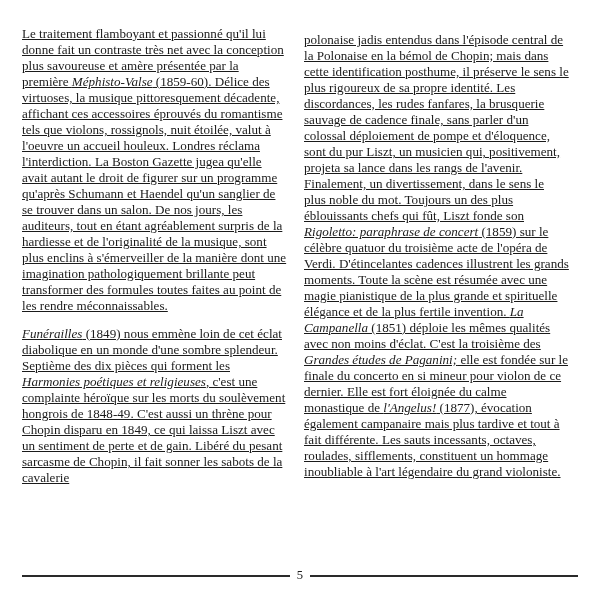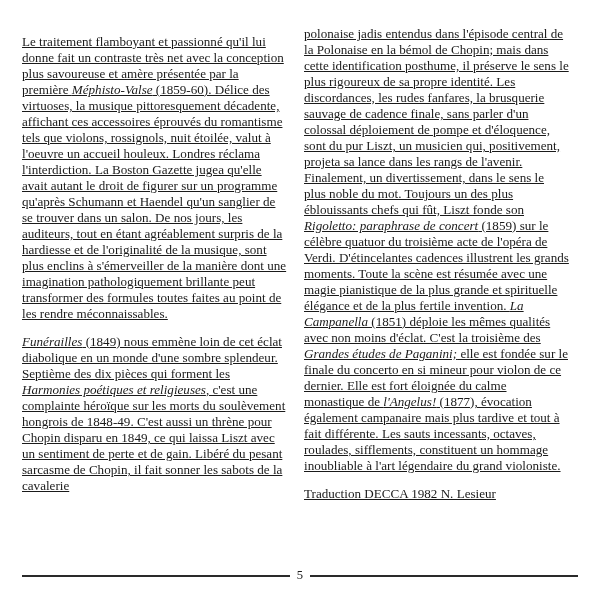--- a/index.html
+++ b/index.html
@@ -76,21 +76,20 @@
 
   <div class="columns">
 
     <div class="col">
       <p><span>Le traitement flamboyant et passionné qu'il lui donne fait un contraste très net avec la conception plus savoureuse et amère présentée par la première </span><span class="it">Méphisto-Valse</span><span> (1859-60). Délice des virtuoses, la musique pittoresquement décadente, affichant ces accessoires éprouvés du romantisme tels que violons, rossignols, nuit étoilée, valut à l'oeuvre un accueil houleux. Londres réclama l'interdiction. La Boston Gazette jugea qu'elle avait autant le droit de figurer sur un programme qu'après Schumann et Haendel qu'un sanglier de se trouver dans un salon. De nos jours, les auditeurs, tout en étant agréablement surpris de la hardiesse et de l'originalité de la musique, sont plus enclins à s'émerveiller de la manière dont une imagination pathologiquement brillante peut transformer des formules toutes faites au point de les rendre méconnaissables.</span></p>
       <p><span class="it">Funérailles</span><span> (1849) nous emmène loin de cet éclat diabolique en un monde d'une sombre splendeur. Septième des dix pièces qui forment les </span><span class="it">Harmonies poétiques et religieuses</span><span>, c'est une complainte héroïque sur les morts du soulèvement hongrois de 1848-49. C'est aussi un thrène pour Chopin disparu en 1849, ce qui laissa Liszt avec un sentiment de perte et de gain. Libéré du pesant sarcasme de Chopin, il fait sonner les sabots de la cavalerie</span></p>
     </div>
 
     <div class="col">
       <p><span>polonaise jadis entendus dans l'épisode central de la Polonaise en la bémol de Chopin; mais dans cette identification posthume, il préserve le sens le plus rigoureux de sa propre identité. Les discordances, les rudes fanfares, la brusquerie sauvage de cadence finale, sans parler d'un colossal déploiement de pompe et d'éloquence, sont du pur Liszt, un musicien qui, positivement, projeta sa lance dans les rangs de l'avenir. Finalement, un divertissement, dans le sens le plus noble du mot. Toujours un des plus éblouissants chefs qui fût, Liszt fonde son </span><span class="it">Rigoletto: paraphrase de concert</span><span> (1859) sur le célèbre quatuor du troisième acte de l'opéra de Verdi. D'étincelantes cadences illustrent les grands moments. Toute la scène est résumée avec une magie pianistique de la plus grande et spirituelle élégance et de la plus fertile invention. </span><span class="it">La Campanella</span><span> (1851) déploie les mêmes qualités avec non moins d'éclat. C'est la troisième des </span><span class="it">Grandes études de Paganini;</span><span> elle est fondée sur le finale du concerto en si mineur pour violon de ce dernier. Elle est fort éloignée du calme monastique de </span><span class="it">l'Angelus!</span><span> (1877), évocation également campanaire mais plus tardive et tout à fait différente. Les sauts incessants, octaves, roulades, sifflements, constituent un hommage inoubliable à l'art légendaire du grand violoniste.</span></p>
-      <p class="signature">Traduction DECCA 1982 N. Lesieur</p>
     </div>
 
   </div>
 
   <div class="footer">
     <div class="rule"></div>
     <div class="pageno">5</div>
     <div class="rule"></div>
   </div>
 

